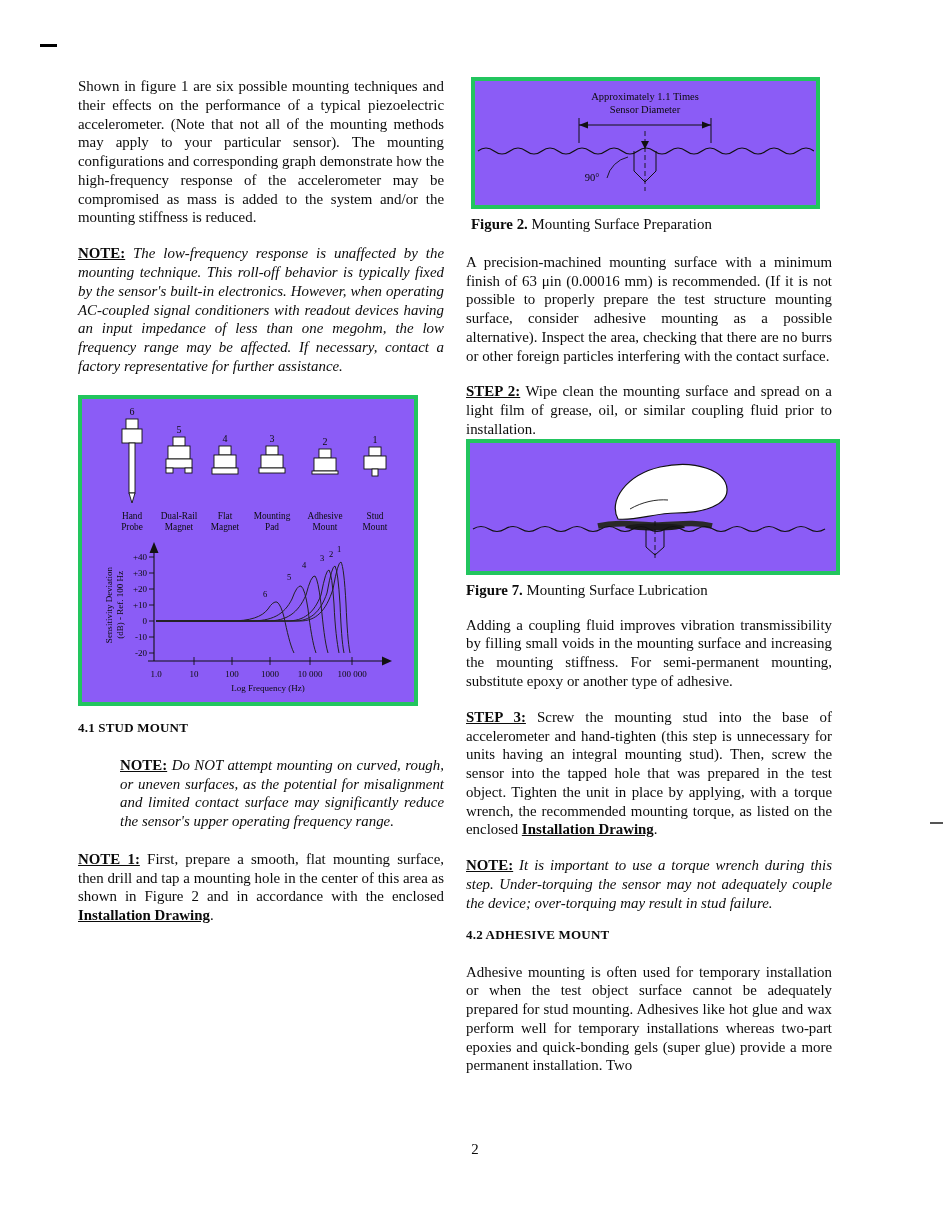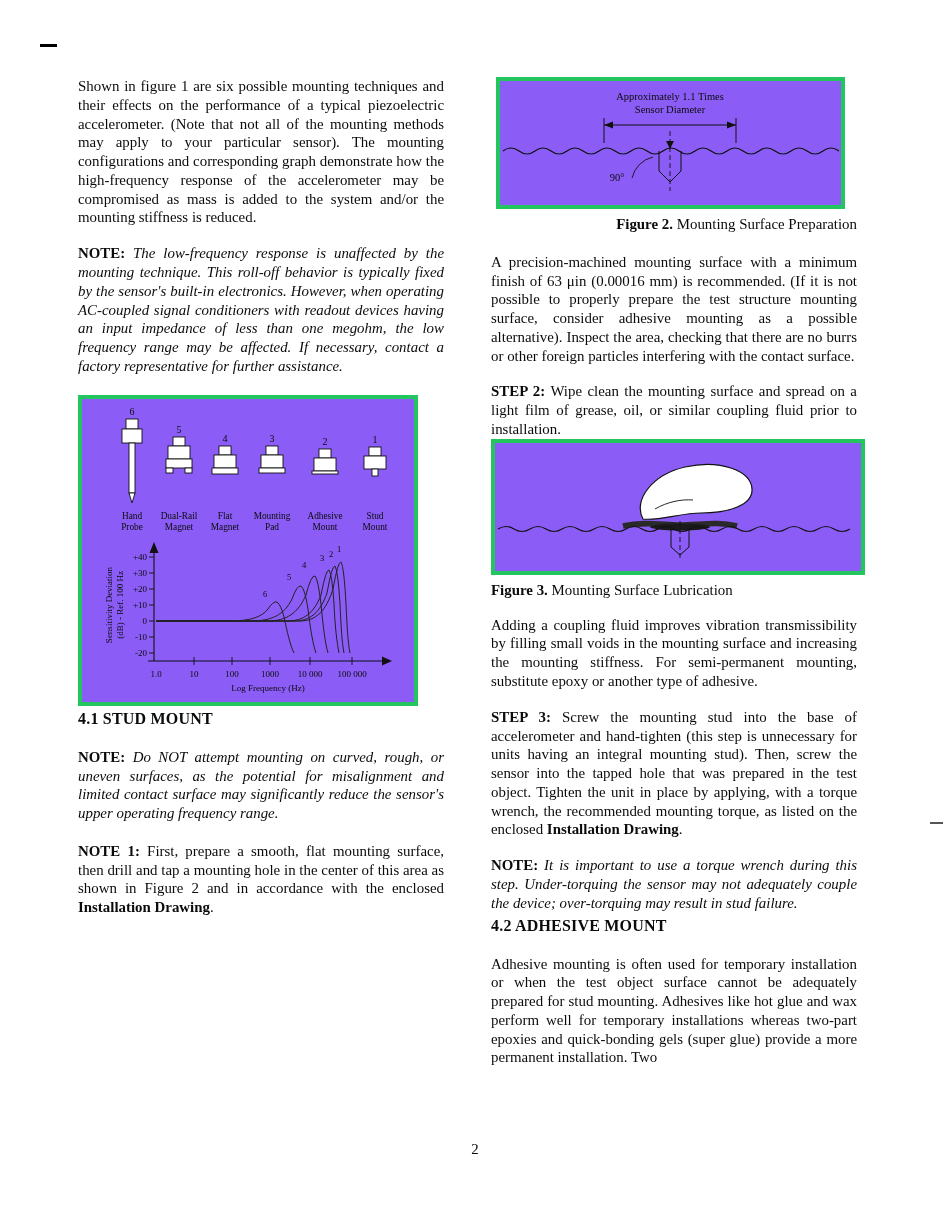--- a/index.html
+++ b/index.html
@@ -6,26 +6,26 @@
   .page{
     position:relative;
     width:950px;height:1222px;
     background:#ffffff;
     font-family:"Liberation Serif", serif;
     color:#0b0b0b;
     overflow:hidden;
   }
   .artifact-top{position:absolute;left:40px;top:44px;width:17px;height:3px;background:#000;}
   .artifact-right{position:absolute;left:930px;top:822px;width:13px;height:2px;background:#555;}
-  .columns{position:absolute;left:78px;top:77px;display:flex;gap:47px;}
+  .columns{position:absolute;left:78px;top:77px;display:flex;gap:22px;}
   .col{width:366px;}
   .para{font-size:14.9px;line-height:1.26;text-align:justify;margin:0 0 17px 0;}
-  .para b{font-weight:bold;}
+  .para b{font-weight:bold;text-decoration:underline;}
   .note i{font-style:italic;}
-  .heading{font-size:16px;font-weight:bold;margin:4px 0 20px 0;letter-spacing:.2px;}
+  .heading{font-size:13px;font-weight:bold;margin:14px 0 20px 0;letter-spacing:.2px;}
   .caption{font-size:14.9px;line-height:1.26;margin:6px 0 19px 0;text-align:left;}
   .caption b{font-weight:bold;}
   .figurebox{border:4px solid #22c55e;background:#8b5cf6;}
   .fig1{width:332px;margin:3px 0 0 0;}
   .fig2{width:341px;margin:0 0 0 5px;}
   .fig3{width:366px;}
   svg{display:block;}
   svg text{font-family:"Liberation Serif", serif;fill:#0b0b0b;}
   .fnum{font-size:10px;}
   .flabel{font-size:9.3px;}
@@ -165,21 +165,21 @@
           <text class="gcurve" x="240" y="162" text-anchor="middle">3</text>
           <text class="gcurve" x="249" y="158" text-anchor="middle">2</text>
           <text class="gcurve" x="257" y="153" text-anchor="middle">1</text>
         </svg>
       </div>
 
 
       <h2 class="heading">4.1 STUD MOUNT</h2>
 
 
-      <p class="para note" style="margin-bottom:19px;">
+      <p class="para note" style="margin-bottom:19px;margin-left:42px;">
         <b>NOTE:</b>
         <i>Do NOT attempt mounting on curved, rough, or uneven surfaces, as the potential for misalignment and limited contact surface may significantly reduce the sensor's upper operating frequency range.</i>
       </p>
 
       <p class="para">
         <b>NOTE 1:</b>
         <span>First, prepare a smooth, flat mounting surface, then drill and tap a mounting hole in the center of this area as shown in Figure 2 and in accordance with the enclosed</span>
         <b>Installation Drawing</b><span>.</span>
       </p>
 
@@ -208,21 +208,21 @@
           <g fill="none" stroke="#111" stroke-width="1">
             <path d="M159,70 V90 L170,101"></path>
             <path d="M181,70 V90 L170,101"></path>
           </g>
 
           <path d="M132,97 A28,28 0 0 1 153,76" fill="none" stroke="#111" stroke-width="0.9"></path>
           <text class="f2ann" x="117" y="100" text-anchor="middle">90°</text>
         </svg>
       </div>
 
-      <p class="caption" style="margin-left:5px;text-align:right;">
+      <p class="caption" style="margin-left:5px;">
         <b>Figure 2.</b><span> Mounting Surface Preparation</span>
       </p>
 
       <p class="para">A precision-machined mounting surface with a minimum finish of 63 μin (0.00016 mm) is recommended.  (If it is not possible to properly prepare the test structure mounting surface, consider adhesive mounting as a possible alternative).  Inspect the area, checking that there are no burrs or other foreign particles interfering with the contact surface.</p>
 
       <p class="para" style="margin-bottom:0;">
         <b>STEP 2:</b>
         <span>Wipe clean the mounting surface and spread on a light film of grease, oil, or similar coupling fluid prior to installation.</span>
       </p>
 
@@ -239,21 +239,21 @@
 
           <line x1="185" y1="78" x2="185" y2="118" stroke="#111" stroke-width="0.9" stroke-dasharray="5,3"></line>
           <g fill="none" stroke="#111" stroke-width="1">
             <path d="M176,86 V104 L185,112"></path>
             <path d="M194,86 V104 L185,112"></path>
           </g>
         </svg>
       </div>
 
       <p class="caption" style="margin-bottom:16px;">
-        <b>Figure 3.</b><span> Mounting Surface Lubrication</span>
+        <b>Figure 7.</b><span> Mounting Surface Lubrication</span>
       </p>
 
       <p class="para">Adding a coupling fluid improves vibration transmissibility by filling small voids in the mounting surface and increasing the mounting stiffness.  For semi-permanent mounting, substitute epoxy or another type of adhesive.</p>
 
       <p class="para">
         <b>STEP 3:</b>
         <span>Screw the mounting stud into the base of accelerometer and hand-tighten (this step is unnecessary for units having an integral mounting stud).  Then, screw the sensor into the tapped hole that was prepared in the test object.  Tighten the unit in place by applying, with a torque wrench, the recommended mounting torque, as listed on the enclosed</span>
         <b>Installation Drawing</b><span>.</span>
       </p>
 

